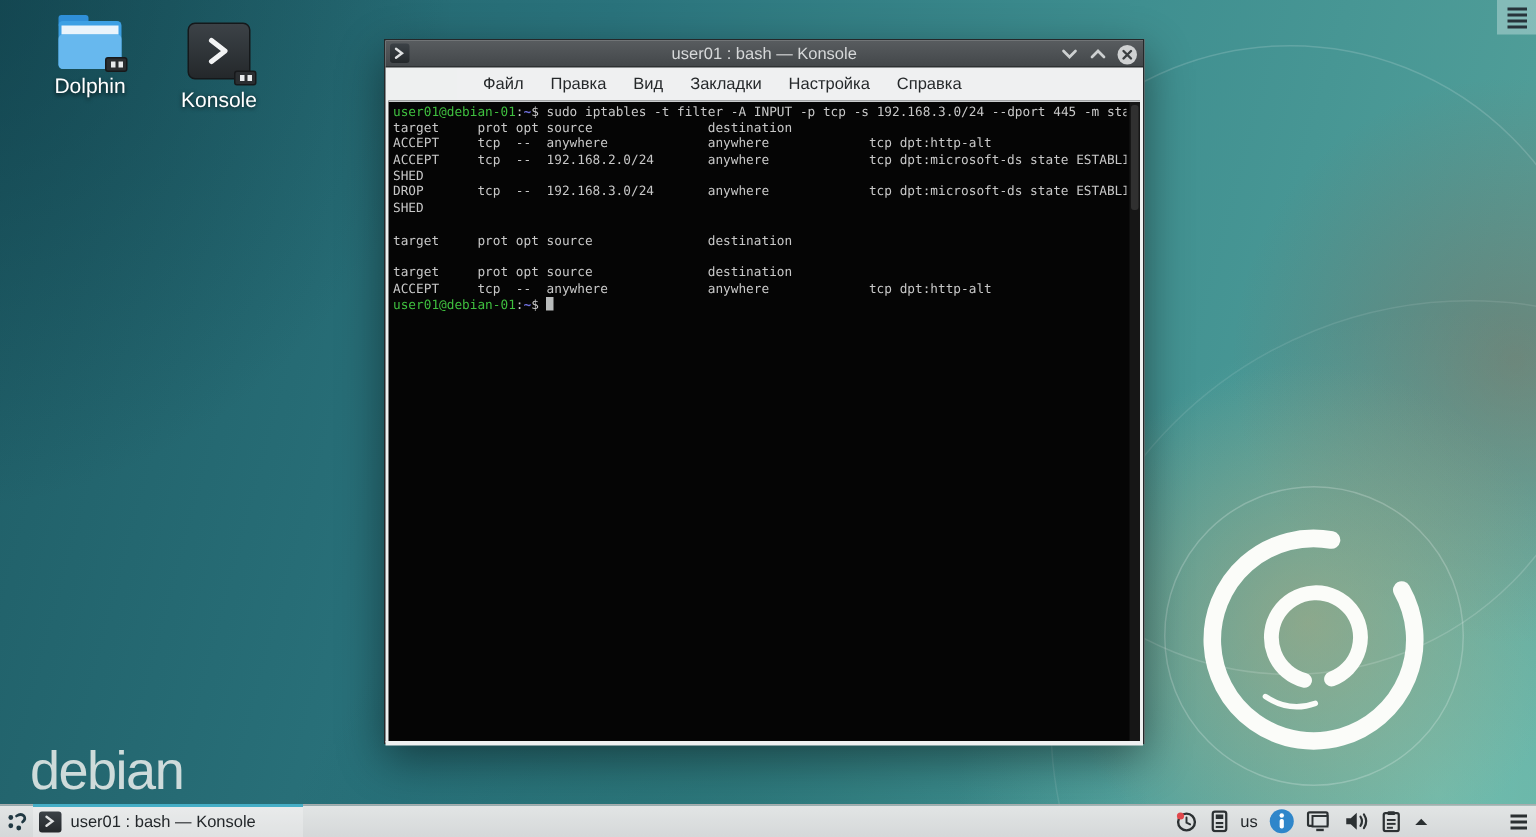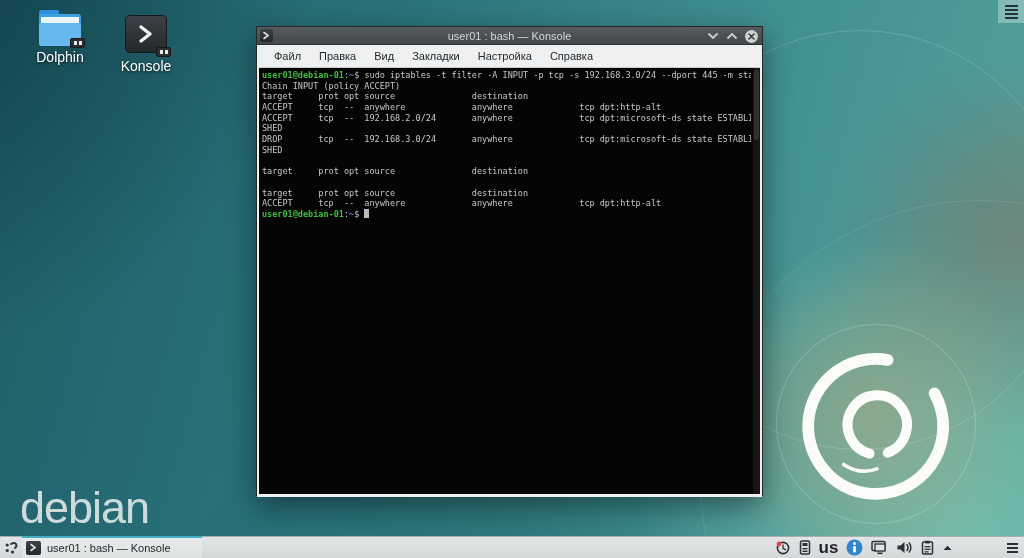--- a/index.html
+++ b/index.html
@@ -14,21 +14,21 @@
       radial-gradient(circle 430px at 960px 530px, rgba(140,214,192,.5), rgba(140,214,192,0) 75%),
       radial-gradient(circle 520px at -60px -20px, rgba(8,48,60,.6), rgba(8,48,60,0) 70%),
       radial-gradient(circle 420px at 480px 660px, rgba(16,84,86,.45), rgba(16,84,86,0) 75%),
       linear-gradient(105deg,#1f5d66 0%,#2a737c 35%,#3f8f90 65%,#57a49c 100%);
   }
   .wp-arc { position:absolute; border:1px solid rgba(255,255,255,.16); border-radius:50%; }
   .arc1 { left:650px; top:30px;  width:420px; height:420px; }
   .arc2 { left:776px; top:324px; width:200px; height:200px; border-color:rgba(255,255,255,.22); }
   .arc3 { left:700px; top:200px; width:560px; height:560px; border-color:rgba(255,255,255,.10); }
   .swirl { position:absolute; left:786px; top:330px; }
-  .wordmark { position:absolute; left:20px; top:482px; font-size:45px; font-weight:500;
+  .wordmark { position:absolute; left:20px; top:493px; font-size:36px; font-weight:500;
     letter-spacing:-1px; color:#dbe4e3; opacity:.93; }
 
   
   .toolbox { position:absolute; right:0; top:0; width:26px; height:23px;
     background:rgba(235,245,245,.35); display:flex; align-items:center; justify-content:center; }
   .toolbox .bars { width:13px; }
   .toolbox .bars div { height:2px; background:#27333a; margin:2px 0; }
 
   
   .dicon { position:absolute; width:76px; text-align:center; }
@@ -45,48 +45,48 @@
   .window { position:absolute; left:256px; top:26px; width:507px; height:470px;
     border:1px solid #24282a; box-shadow:0 10px 28px rgba(0,0,0,.45); background:#eef0f0; }
   .titlebar { position:relative; height:18px; background:linear-gradient(180deg,#585c5f,#43474a);
     border-bottom:1px solid #2d3032; display:flex; align-items:center; }
   .titlebar .wicon { width:13px; height:13px; margin-left:3px; border-radius:2px;
     background:linear-gradient(180deg,#3c4247,#24282b); display:flex; align-items:center; justify-content:center; }
   .titlebar .title { position:absolute; left:0; right:0; text-align:center; font-size:11px; color:#d6d8d9; }
   .wbuttons { position:absolute; right:4px; top:0; height:18px; display:flex; align-items:center; gap:7px; }
   .closebtn { width:13px; height:13px; border-radius:50%; background:#cfd1d2;
     display:flex; align-items:center; justify-content:center; }
-  .menubar { height:22px; background:#eff0f1; display:flex; align-items:center; padding-left:8px; }
+  .menubar { height:22px; background:#eff0f1; display:flex; align-items:center; padding-left:8px;margin-left:48px; }
   .menubar span { font-size:11px; color:#26292b; padding:0 9px; }
   .termwrap { position:relative; height:427px; background:#050505; margin:0 2px;
     border-top:1px solid #caccce; }
   .terminal { position:absolute; inset:0 9px 0 0; padding:2px 0 0 3px; overflow:hidden;
     font-family:"DejaVu Sans Mono",monospace; font-size:8.5px; line-height:10.7px; color:#c8c8c8; }
   .tl { white-space:pre; height:10.7px; }
-  .tl .u { color:#3fbf3f; font-weight:bold; }
+  .tl .u { color:#3fbf3f; font-weight:normal; }
   .tl .w { color:#c8c8c8; }
   .tl .b { color:#7070dd; font-weight:bold; }
   .cursor { display:inline-block; width:5px; height:9px; background:#b9bcbc; vertical-align:-1px; }
   .scrolltrack { position:absolute; top:0; right:0; bottom:0; width:7px; background:#161616; }
   .scrollthumb { position:absolute; top:2px; right:1px; width:5px; height:70px; background:#303030; border-radius:2px;}
   .winbottom { height:3px; background:#eef0f0; }
 
   
   .taskbar { position:absolute; left:0; bottom:0; width:1024px; height:22px;
     background:linear-gradient(180deg,#e2e5e5,#d5d8d9); border-top:1px solid #a8adae;
     display:flex; align-items:center; }
   .launcher { width:22px; height:22px; display:flex; align-items:center; justify-content:center; }
   .taskbtn { position:relative; height:22px; width:180px; display:flex; align-items:center;
     padding-left:4px; background:rgba(255,255,255,.25); }
   .taskbtn .activebar { position:absolute; left:0; top:-1px; width:100%; height:2px; background:#45aec6; }
   .taskbtn .ticon { width:15px; height:14px; border-radius:2px;
     background:linear-gradient(180deg,#3c4247,#24282b); display:flex; align-items:center; justify-content:center; }
   .taskbtn .tlabel { margin-left:6px; font-size:11px; color:#23272a; white-space:nowrap; }
   .tray { margin-left:auto; display:flex; align-items:center; gap:8px; padding-right:6px; }
-  .kb { font-size:17px; color:#23272a;font-weight:bold; }
+  .kb { font-size:11px; color:#23272a; }
   .clock { font-size:14px; color:#1d2123; letter-spacing:.5px;margin-top:34px; }
   .pburger div { width:11px; height:2px; background:#2a2f31; margin:2px 0; }
 </style>
 </head>
 <body>
 
 <div class="desktop">
   <div class="wp-arc arc3"></div>
   <div class="wp-arc arc1"></div>
   <div class="wp-arc arc2"></div>
@@ -167,21 +167,20 @@
       <span>Правка</span>
       <span>Вид</span>
       <span>Закладки</span>
       <span>Настройка</span>
       <span>Справка</span>
     </div>
 
     <div class="termwrap">
       <div class="terminal">
           <div class="tl"><span class="u">user01@debian-01</span><span class="w">:</span><span class="b">~</span><span class="w">$ </span>sudo iptables -t filter -A INPUT -p tcp -s 192.168.3.0/24 --dport 445 -m sta</div>
-          <div class="tl">Chain INPUT (policy ACCEPT)</div>
           <div class="tl">target     prot opt source               destination</div>
           <div class="tl">ACCEPT     tcp  --  anywhere             anywhere             tcp dpt:http-alt</div>
           <div class="tl">ACCEPT     tcp  --  192.168.2.0/24       anywhere             tcp dpt:microsoft-ds state ESTABLI</div>
           <div class="tl">SHED</div>
           <div class="tl">DROP       tcp  --  192.168.3.0/24       anywhere             tcp dpt:microsoft-ds state ESTABLI</div>
           <div class="tl">SHED</div>
           <div class="tl"></div>
           <div class="tl">target     prot opt source               destination</div>
           <div class="tl"></div>
           <div class="tl">target     prot opt source               destination</div>

